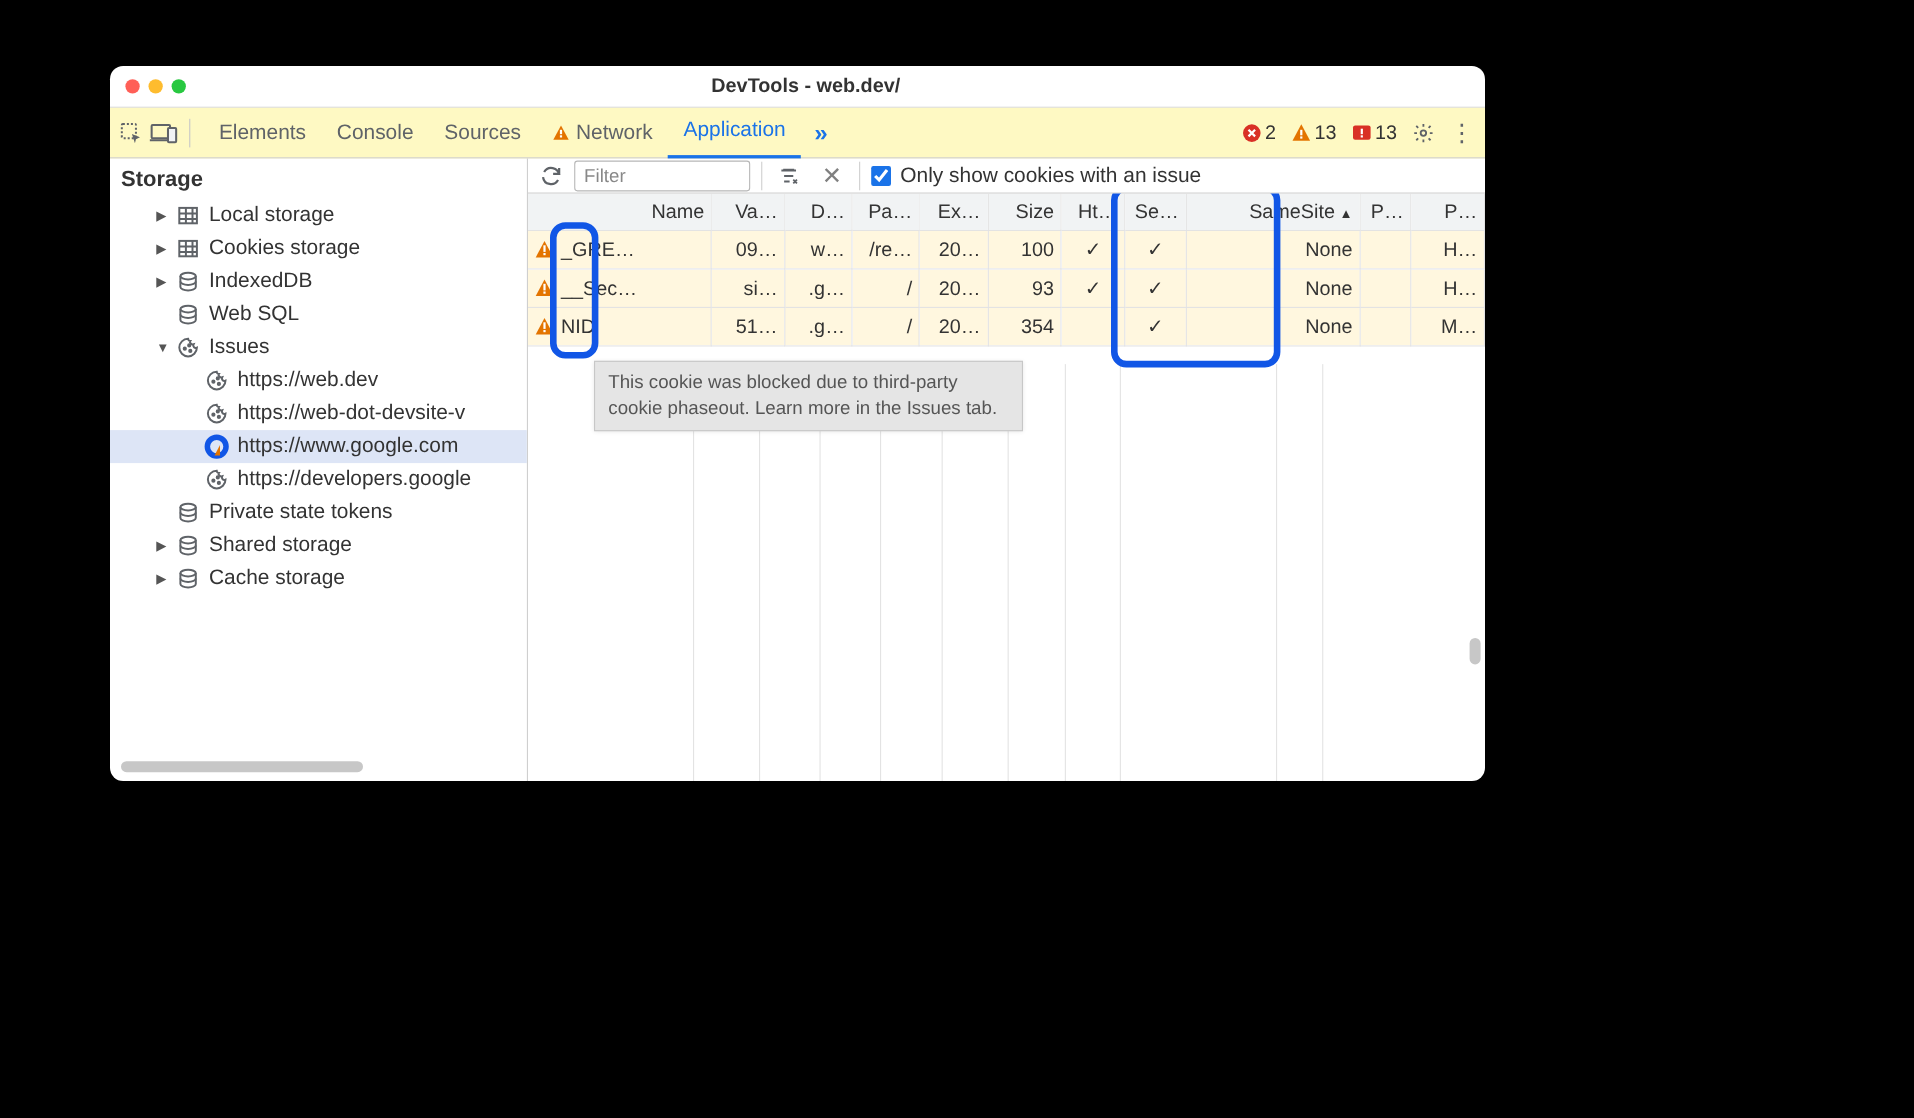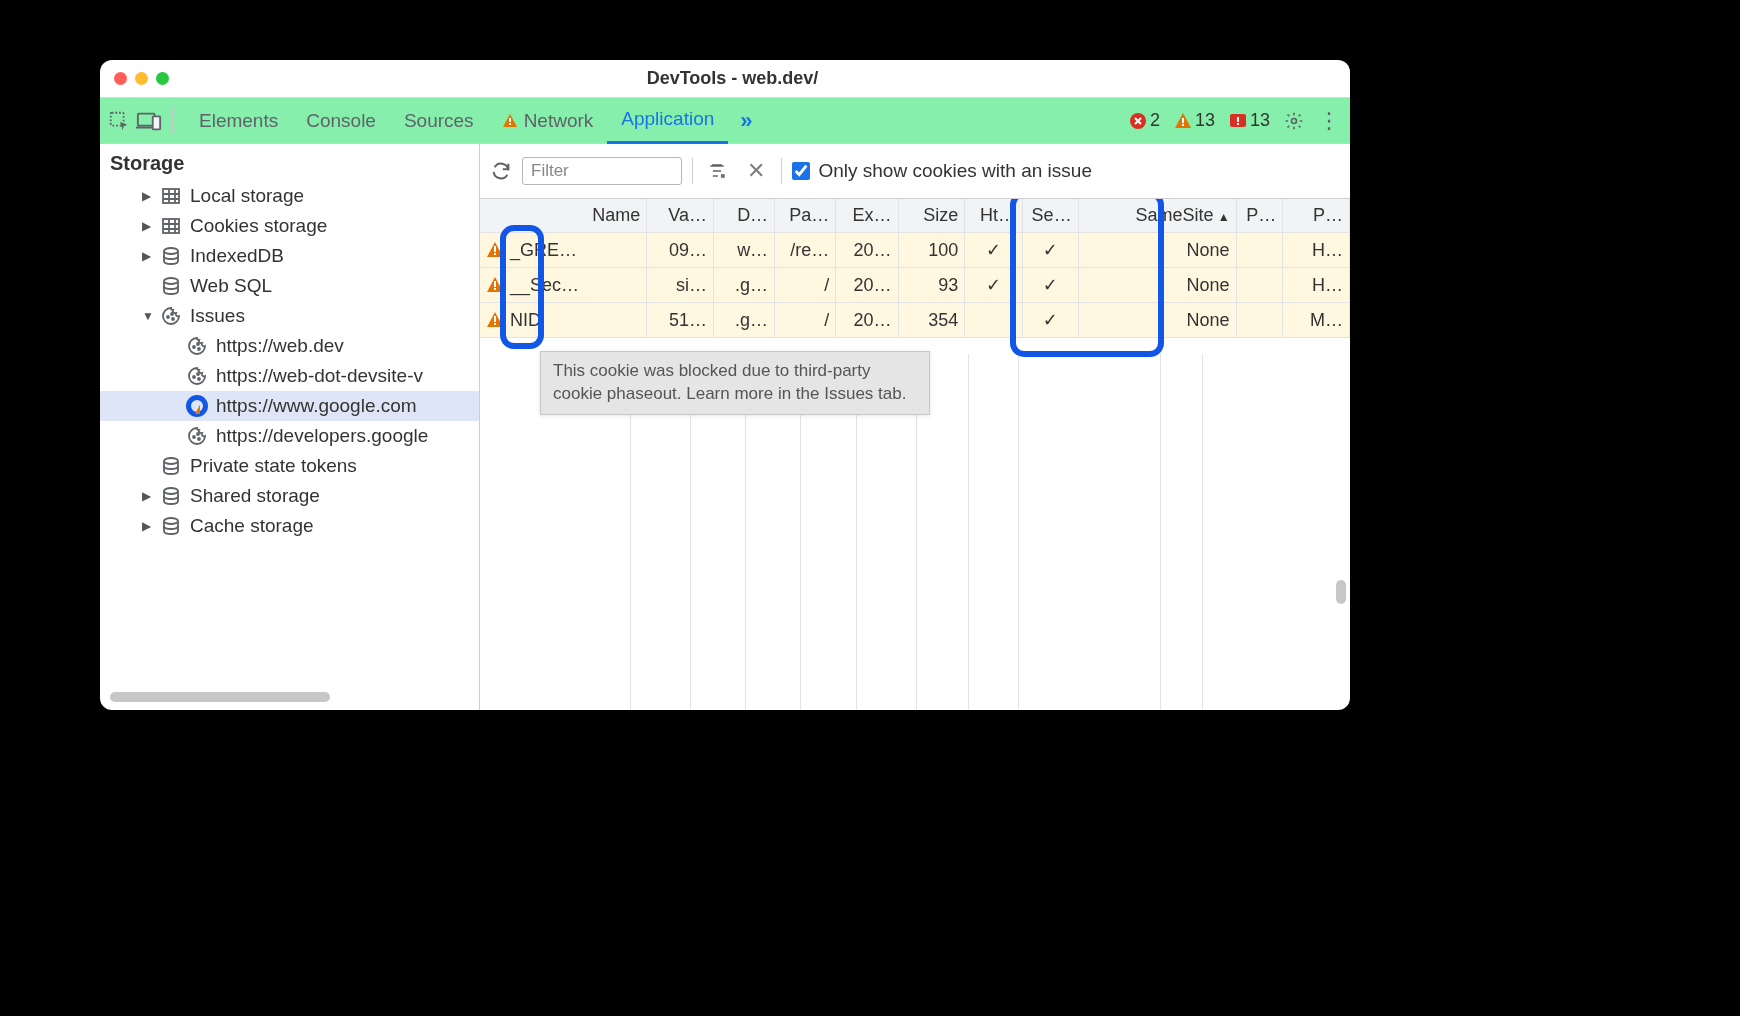--- a/index.html
+++ b/index.html
@@ -35,21 +35,21 @@
   }
   .traffic-lights { display: flex; gap: 8px; }
   .traffic-lights span {
     width: 13px; height: 13px; border-radius: 50%; display: block;
   }
   .red { background:#ff5f57; } .yellow{ background:#febc2e; } .green{ background:#28c840; }
   .title { flex:1; text-align:center; font-weight:600; font-size:18px; color:#333; margin-left:-40px; }
   
   .tabstrip {
     height: 46px;
-    background:#86efac;
+    background:#fef9c3;
     display:flex;
     align-items:center;
     border-bottom:1px solid #cfcfcf;
   }
   .tab-icons { display:flex; align-items:center; gap:6px; padding:0 8px; }
   .tab-icons .vline { width:1px; height:26px; background:#c7c7c7; margin:0 4px; }
   .tabs { display:flex; align-items:center; }
   .tab {
     padding: 0 14px;
     font-size: 19px;
@@ -90,21 +90,21 @@
     width:22px; height:22px; display:flex; align-items:center; justify-content:center; flex-shrink:0;
   }
   .highlight-ring {
     border:5px solid #1156e6; border-radius:12px; padding:2px 3px;
   }
   
   svg { display:block; }
   
   .main { flex:1; display:flex; flex-direction:column; min-width:0; }
   .toolbar {
-    height:55px; border-bottom:1px solid #cfcfcf;
+    height:32px; border-bottom:1px solid #cfcfcf;
     display:flex; align-items:center; gap:10px; padding:0 10px;
   }
   .refresh-btn { font-size:22px; color:#5f6368; cursor:pointer; }
   .filter-input {
     width:160px; height:28px; border:1px solid #b7b7b7; border-radius:3px;
     padding:0 8px; font-size:17px; color:#333;
   }
   .filter-input::placeholder { color:#888; }
   .toolbar .vline{ width:1px; height:26px; background:#cfcfcf; }
   .clear-icon  { font-size:18px; color:#5f6368; cursor:pointer; padding:0 4px; }

